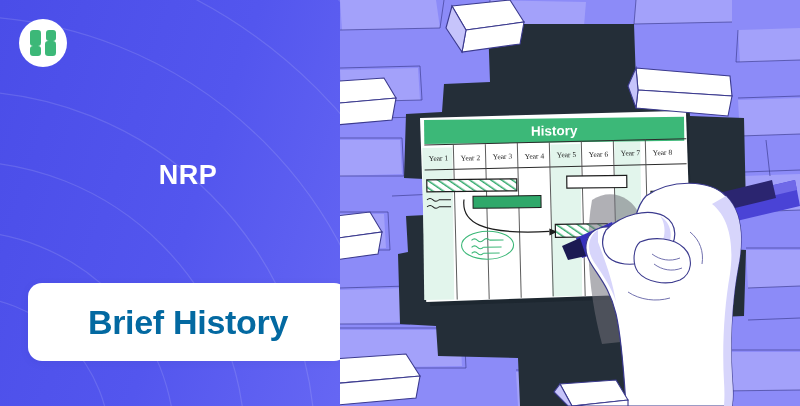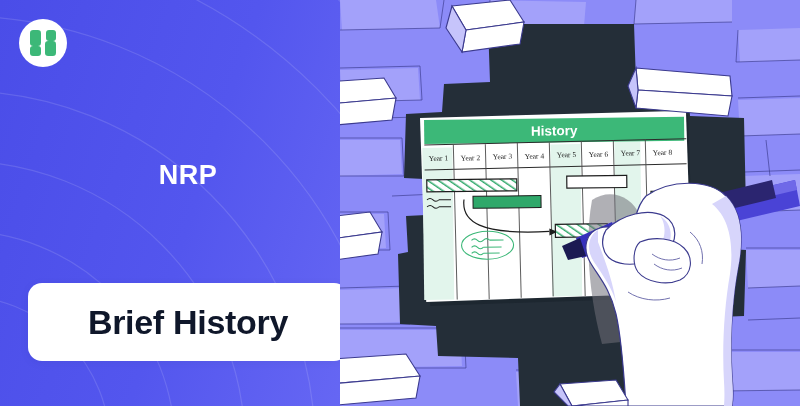--- a/index.html
+++ b/index.html
@@ -34,21 +34,21 @@
     text-align:center;color:#ffffff;
     font-size:27px;font-weight:700;letter-spacing:.5px;margin-left:8px;
   }
   #title-card{
     position:absolute;left:28px;top:283px;width:320px;height:78px;
     background:#ffffff;border-radius:14px;
     display:flex;align-items:center;justify-content:center;
     box-shadow:0 2px 10px rgba(30,28,100,.07);
   }
   #title-text{
-    color:#0f172a;font-size:34px;font-weight:700;letter-spacing:-.3px;
+    color:#0369a1;font-size:34px;font-weight:700;letter-spacing:-.3px;
   }
 
   
   #illustration{position:absolute;right:0;top:0;width:460px;height:406px;}
   #illustration svg{display:block;}
 </style>
 </head>
 <body>
 
 <div id="banner">

